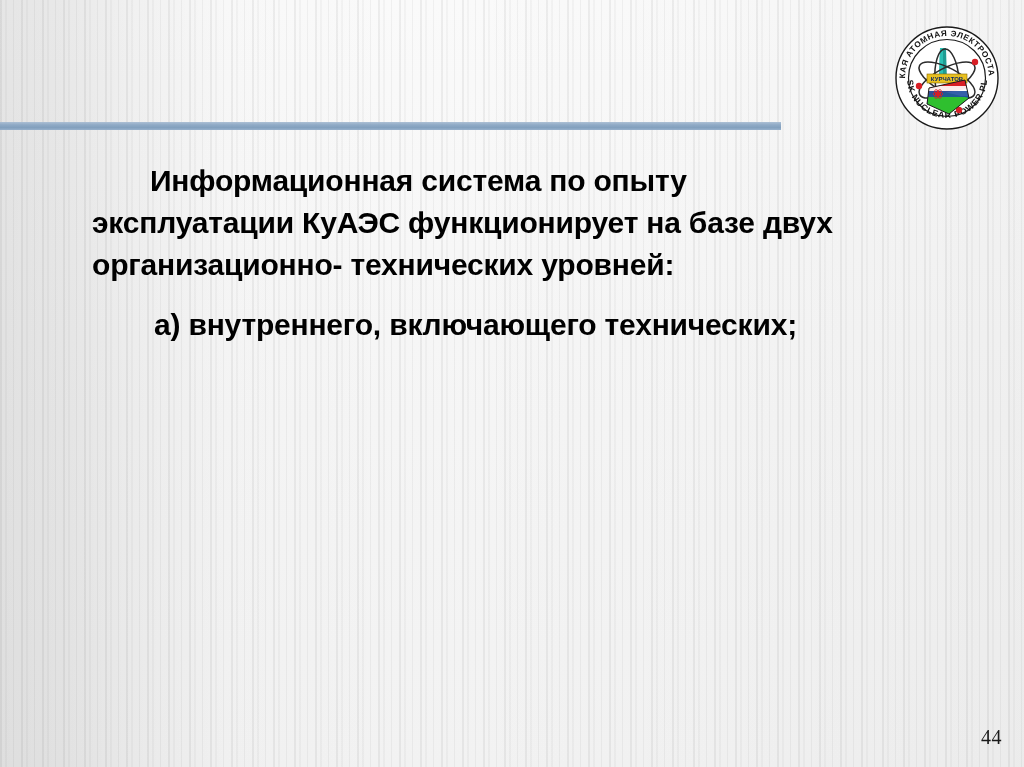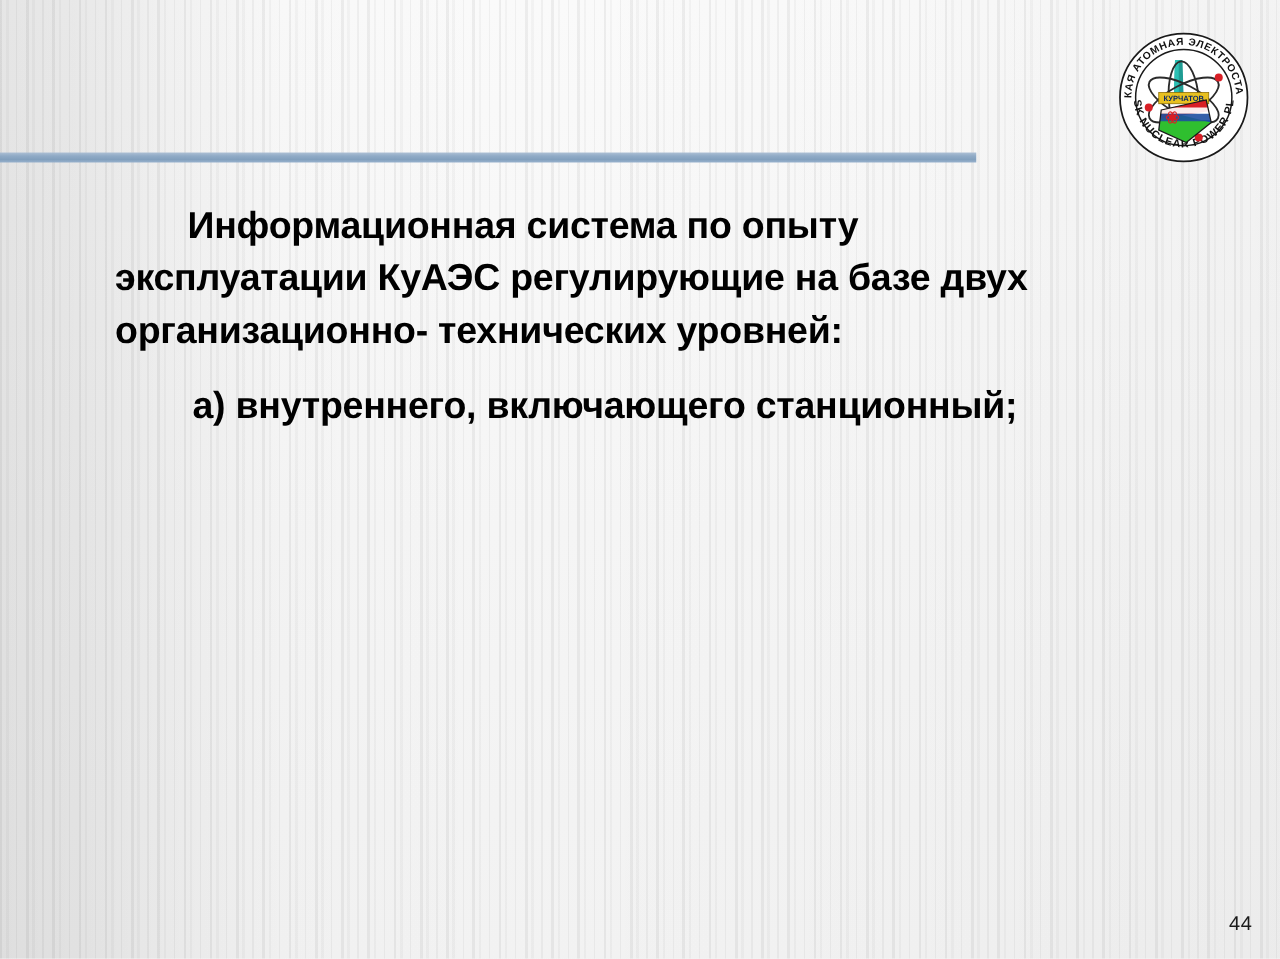--- a/index.html
+++ b/index.html
@@ -92,22 +92,22 @@
   }
   .para-intro { text-indent: 58px; margin-bottom: 18px; }
   .para-a     { text-indent: 62px; margin-bottom: 18px; }
   .para-b     { text-indent: 62px; margin-bottom: 0; }
 
   
   .page-number {
     position: absolute;
     right: 22px;
     bottom: 18px;
-    font-family: Liberation Sans, sans-serif;
-    font-size: 16px;
+    font-family: Liberation Serif, serif;
+    font-size: 20px;
     color: #1a1a1a;
     letter-spacing: 0.5px;
     text-align: center;
   }
 </style>
 </head>
 <body>
 
 <div class="slide">
 
@@ -164,19 +164,19 @@
       <g transform="translate(45,70) scale(0.55)" stroke="#d81f26" stroke-width="1.6" fill="none">
         <circle cx="0" cy="0" r="3" fill="#d81f26"></circle>
         <ellipse cx="0" cy="0" rx="9" ry="3.5"></ellipse>
         <ellipse cx="0" cy="0" rx="9" ry="3.5" transform="rotate(60)"></ellipse>
         <ellipse cx="0" cy="0" rx="9" ry="3.5" transform="rotate(-60)"></ellipse>
       </g>
     </svg>
   </div>
 
   <div class="body-text">
-    <p class="para para-intro">Информационная система по опыту эксплуатации КуАЭС регулирующие на базе двух организационно- технических уровней:</p>
-    <p class="para para-a">а) внутреннего, включающего станционный;</p>
+    <p class="para para-intro">Информационная система по опыту эксплуатации КуАЭС функционирует на базе двух организационно- технических уровней:</p>
+    <p class="para para-a">а) внутреннего, включающего технических;</p>
   </div>
 
   <div class="page-number">44</div>
 
 </div>
 
 </body></html>

